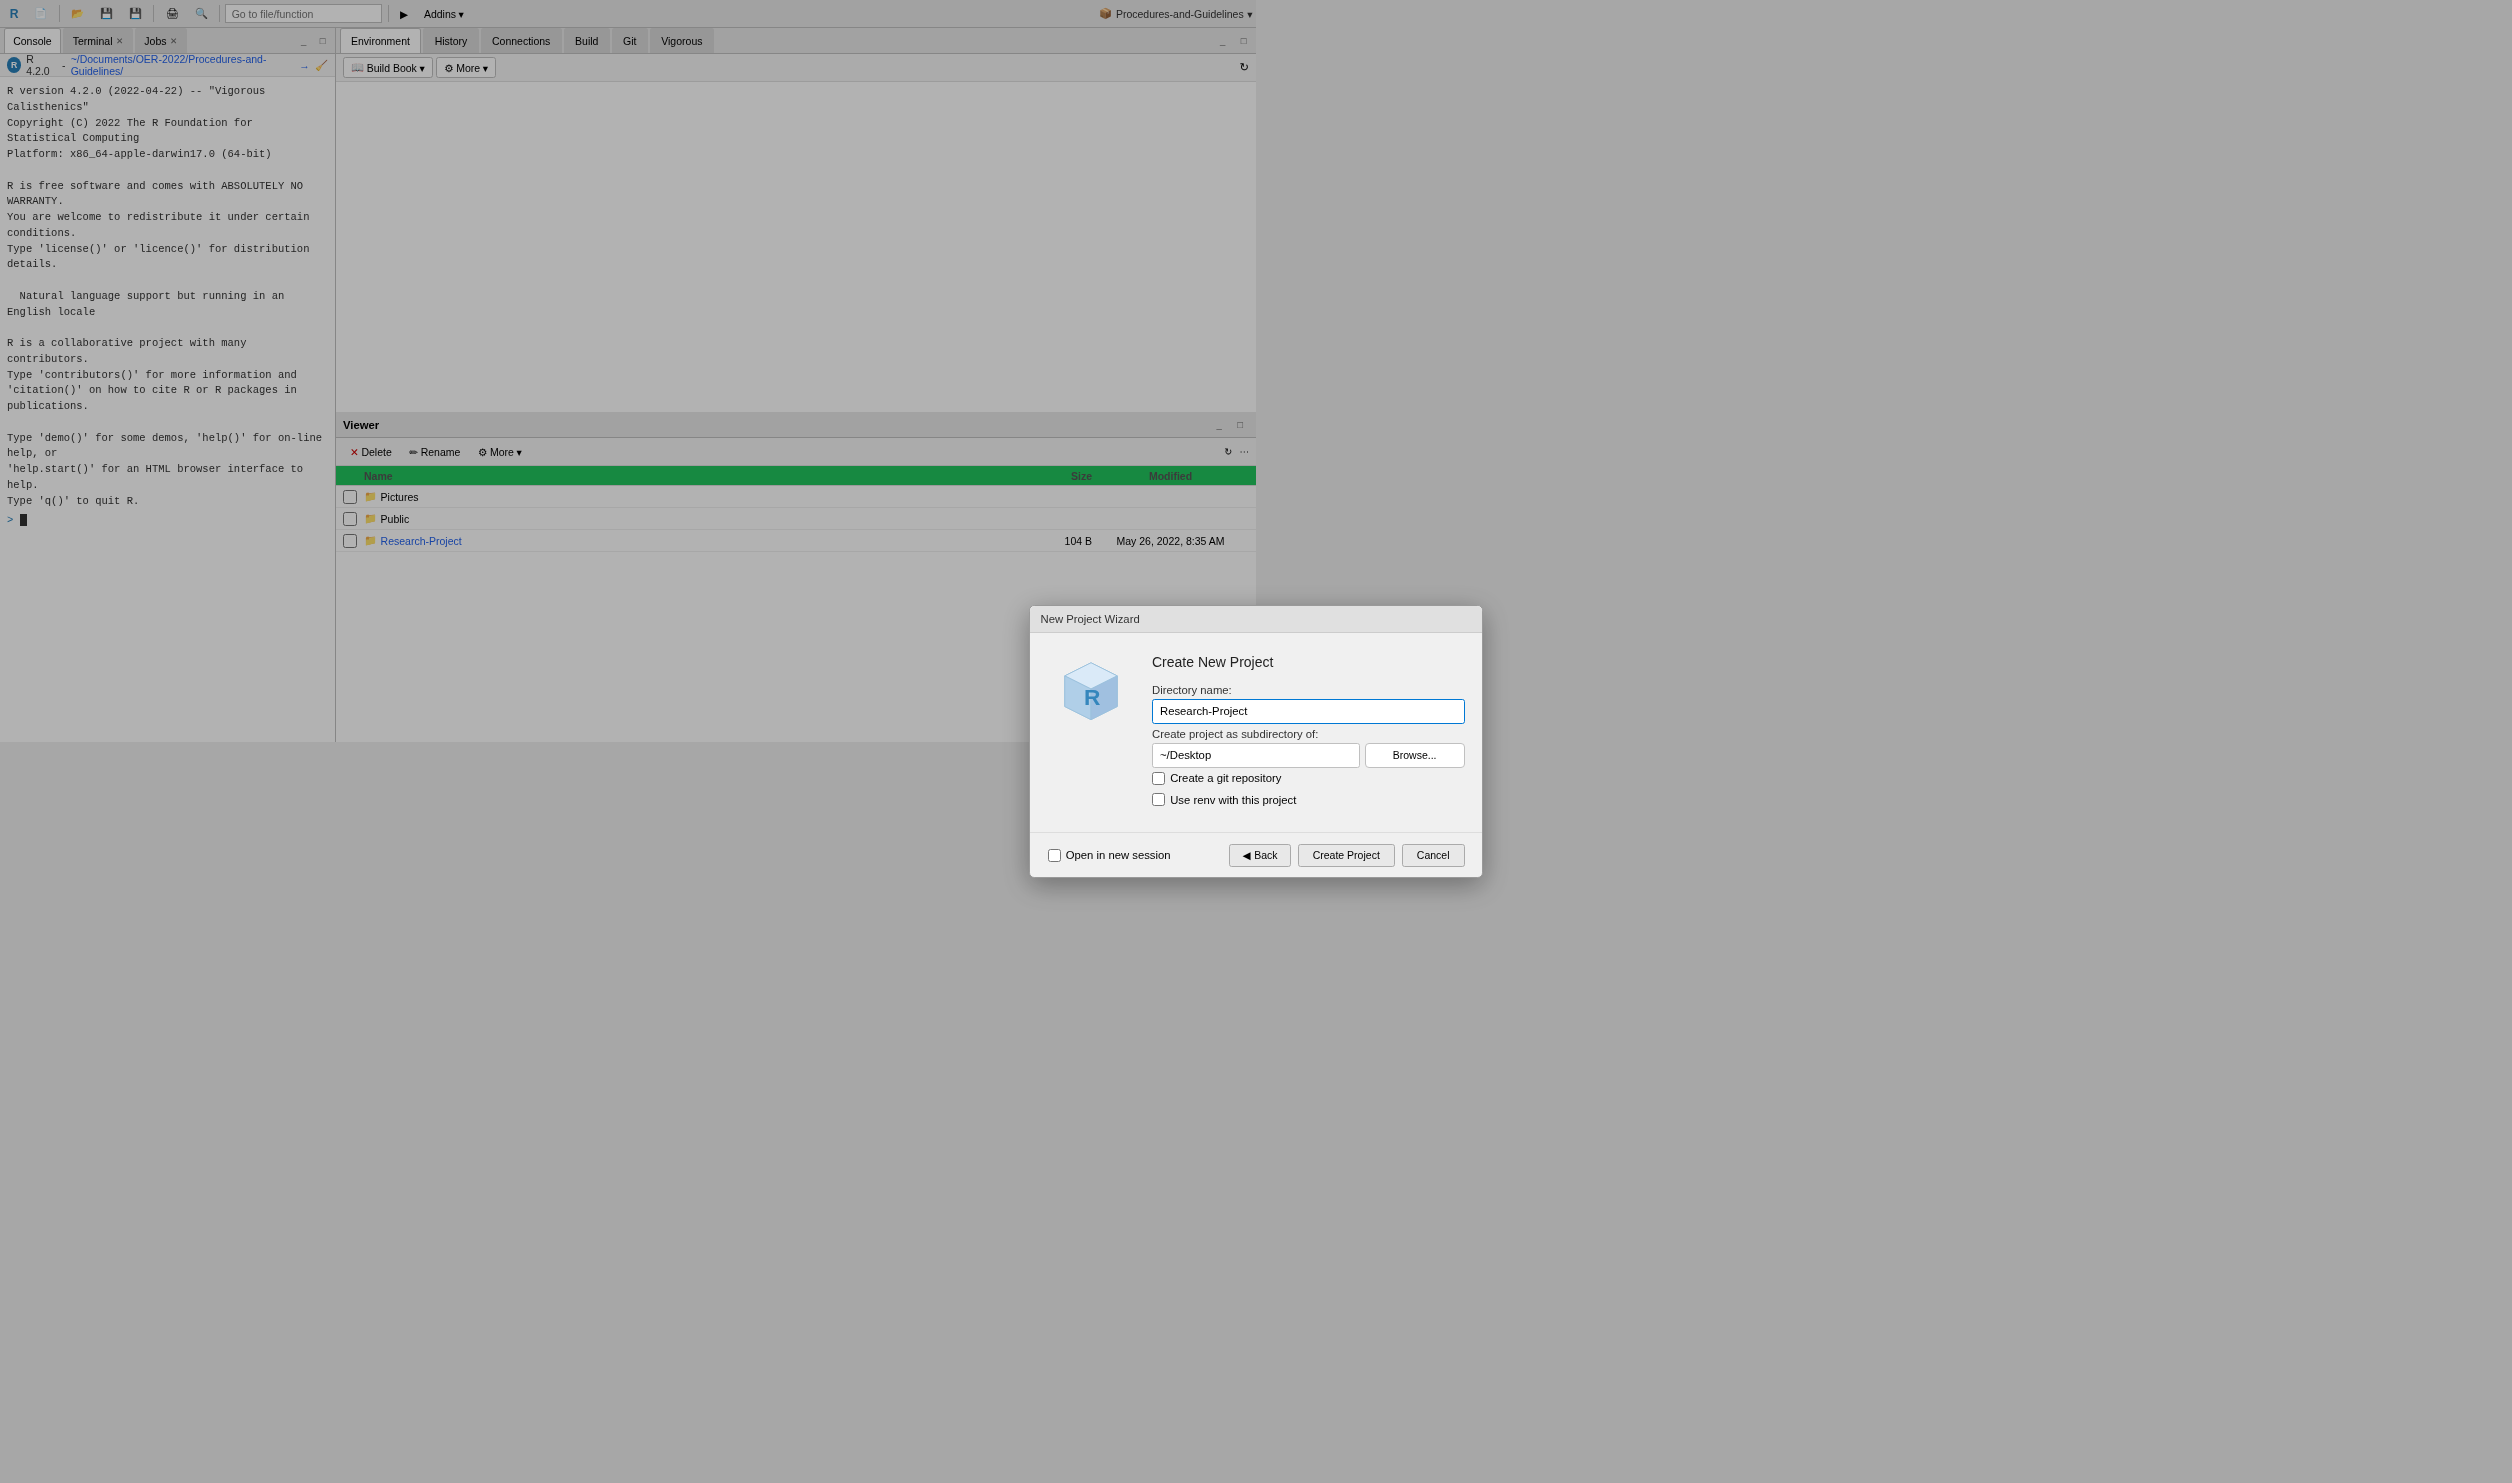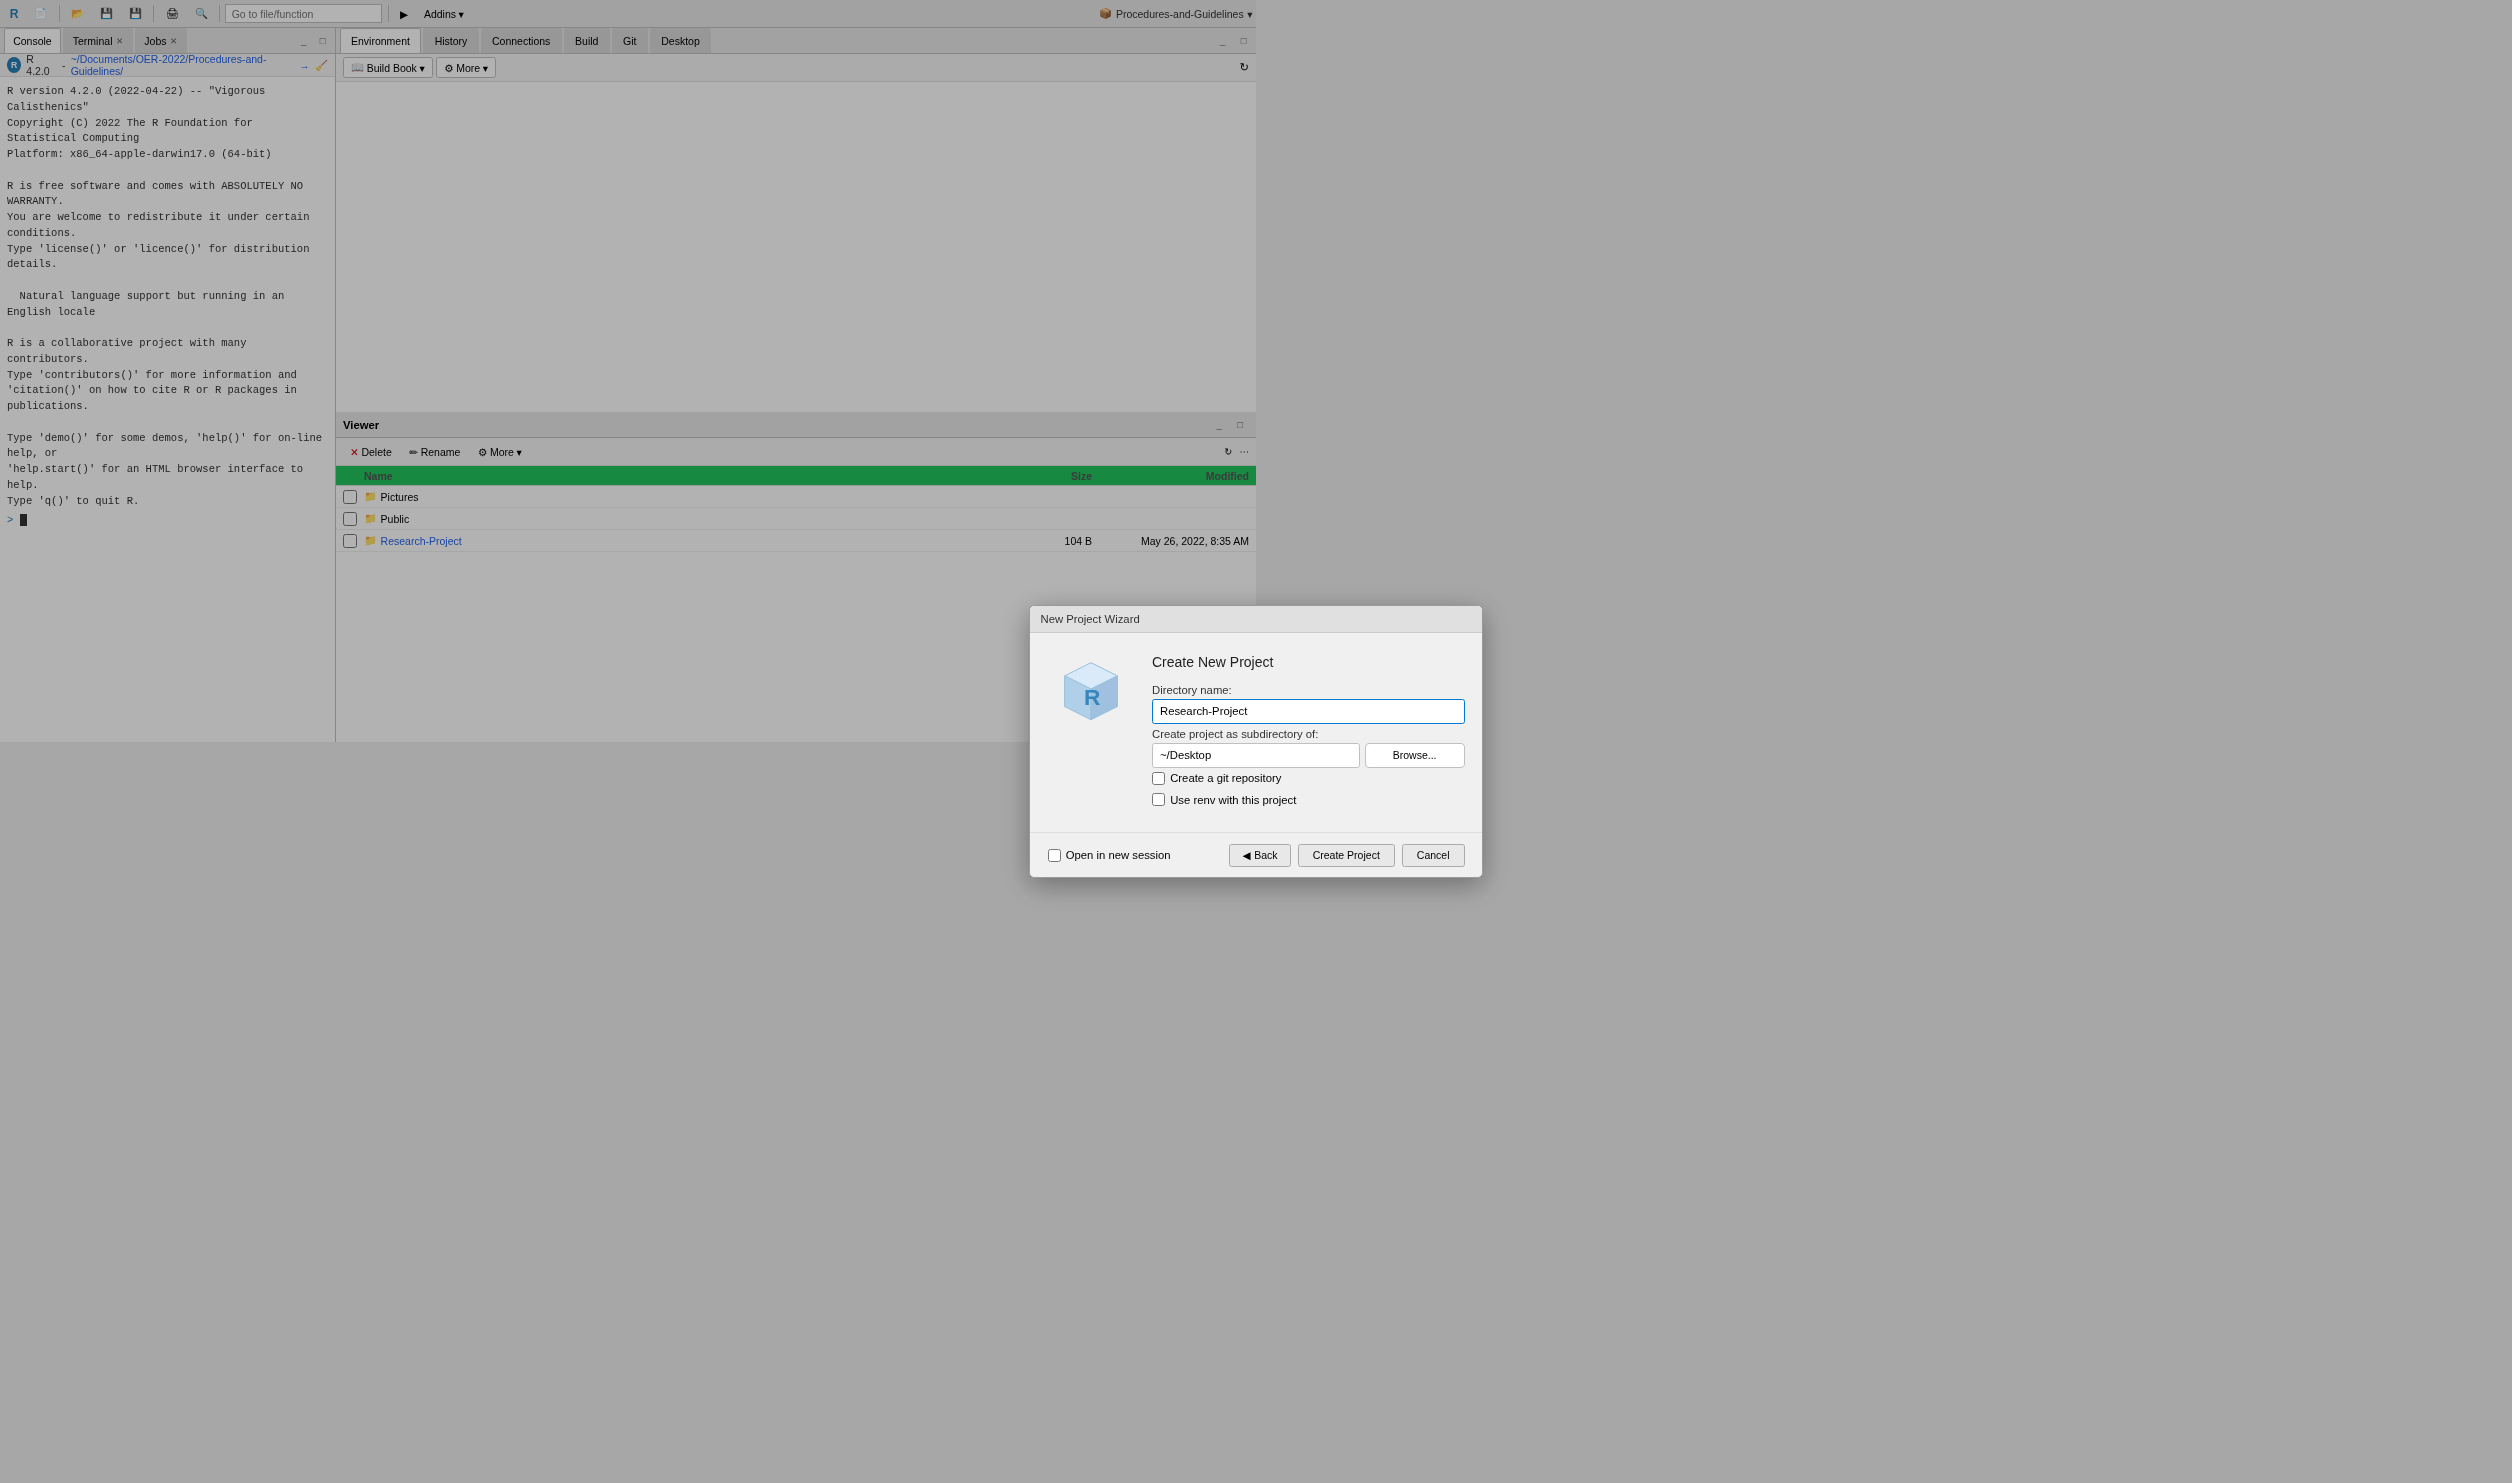--- a/index.html
+++ b/index.html
@@ -284,21 +284,21 @@
       padding: 3.5px 7px;
       border-bottom: 0.9px solid #f0f0f0;
       font-size: 10.5px;
     }
     .folder-icon { color: #f0c040; margin-right: 3.5px; }
     .folder-blue { color: #4a9fd5; }
     .file-link { color: #2563eb; cursor: pointer; text-decoration: none; }
     .checkbox { width: 14px; height: 14px; margin-right: 7px; }
     .col-name { flex: 1; display: flex; align-items: center; }
     .col-size { width: 70px; text-align: right; }
-    .col-modified { width: 157px; text-align: right; }
+    .col-modified { width: 157px; text-align: center; }
 
     
     .overlay {
       position: fixed;
       top: 0; left: 0; right: 0; bottom: 0;
       background: rgba(0,0,0,0.3);
       z-index: 100;
       display: flex;
       align-items: center;
       justify-content: center;
@@ -519,21 +519,21 @@
       <div class="right-tab">
         <span>Connections</span>
       </div>
       <div class="right-tab">
         <span>Build</span>
       </div>
       <div class="right-tab">
         <span>Git</span>
       </div>
       <div class="right-tab">
-        <span>Desktop</span>
+        <span>Vigorous</span>
       </div>
       <div class="right-tab-actions">
         <button class="icon-btn">_</button>
         <button class="icon-btn">□</button>
       </div>
     </div>
 
     <div class="right-toolbar">
       <button class="right-btn">
         <span>📖</span>

